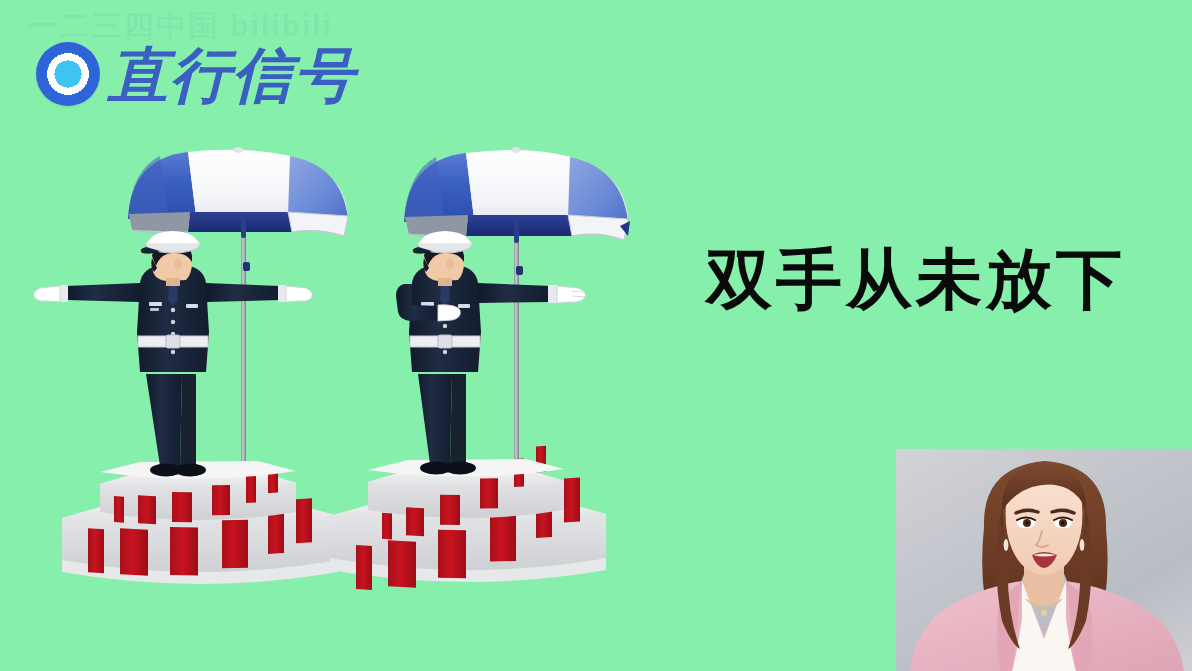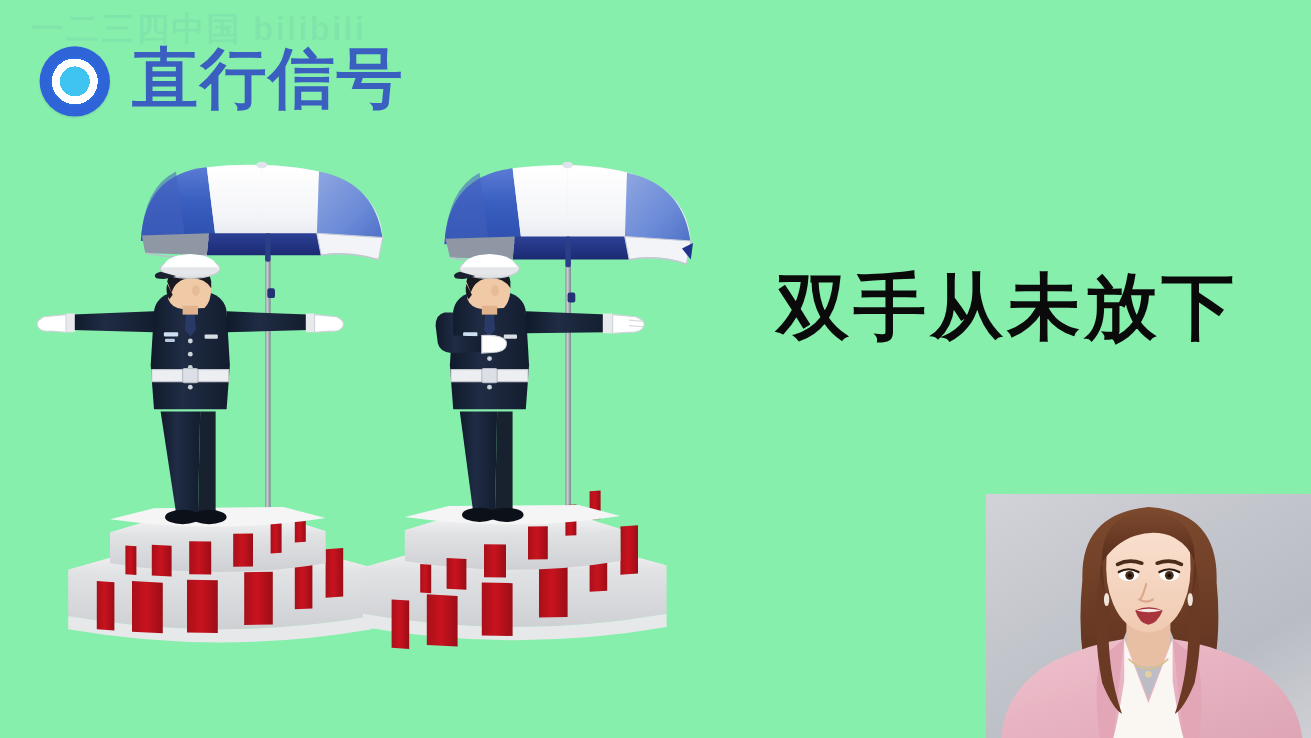--- a/index.html
+++ b/index.html
@@ -31,22 +31,23 @@
     white-space: nowrap;
     user-select: none;
   }
 
   
   .header {
     position: absolute;
     left: 36px;
     top: 42px;
     display: flex;
-    align-items: flex-start;
-    gap: 20px;
+    align-items: flex-end;
+    gap: 8px;
+    font-style: italic;
   }
   .bullet-icon {
     width: 64px;
     height: 64px;
     border-radius: 50%;
     background: radial-gradient(circle at 50% 50%,
         #3fc3f0 0 30%,
         #ffffff 30% 46%,
         #2a6be0 46% 50%,
         #2f63d8 50% 100%);

